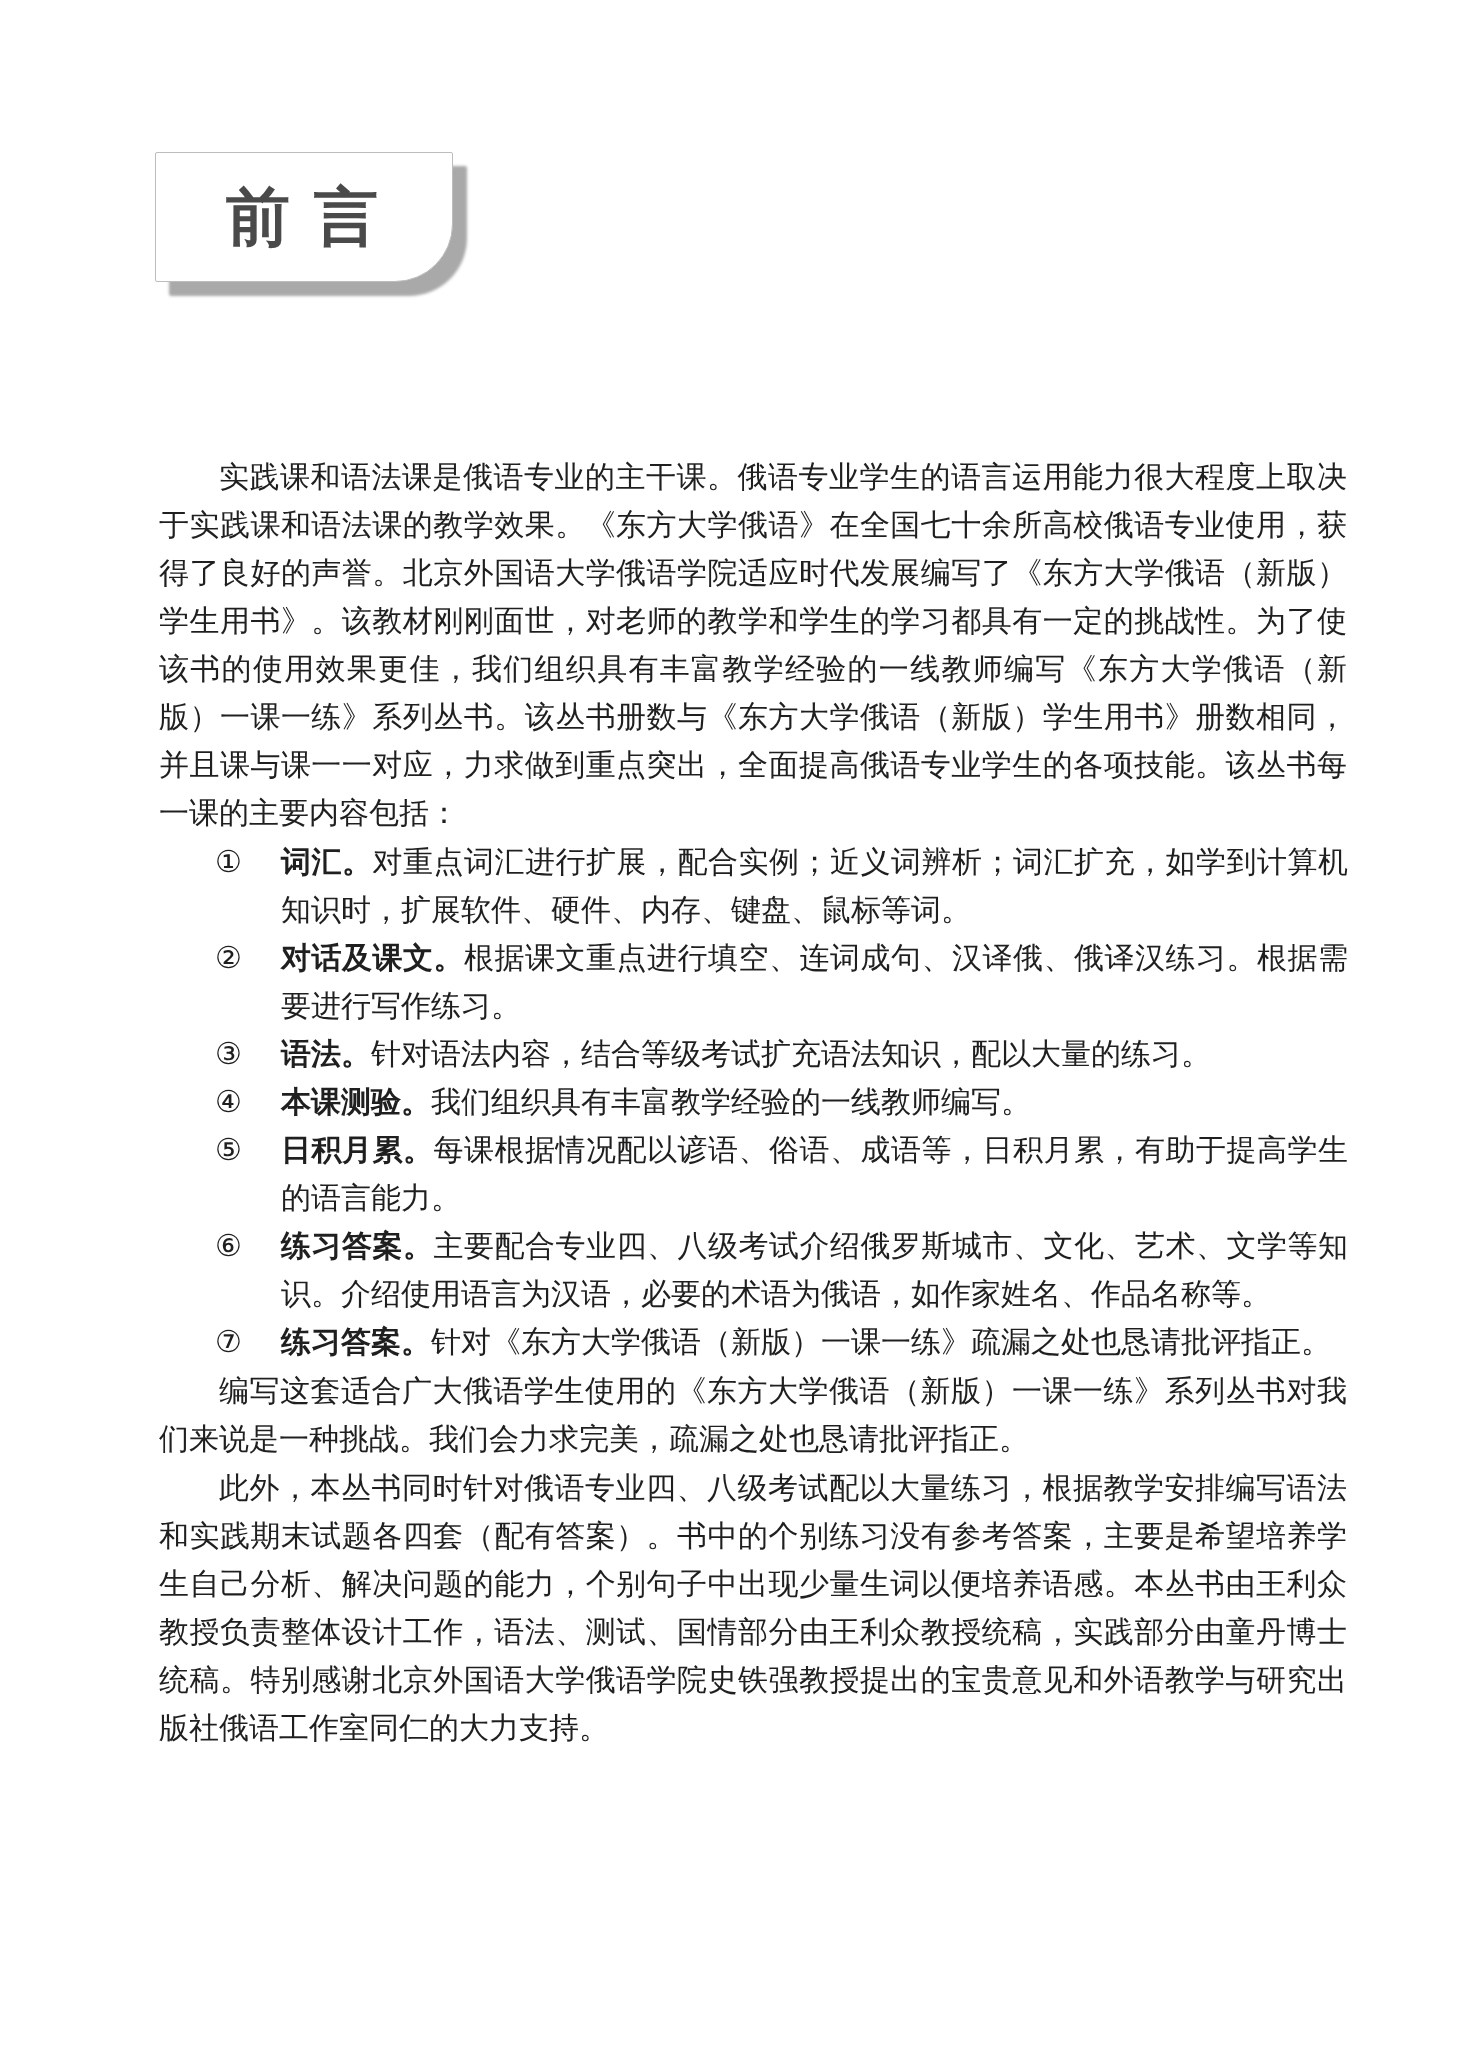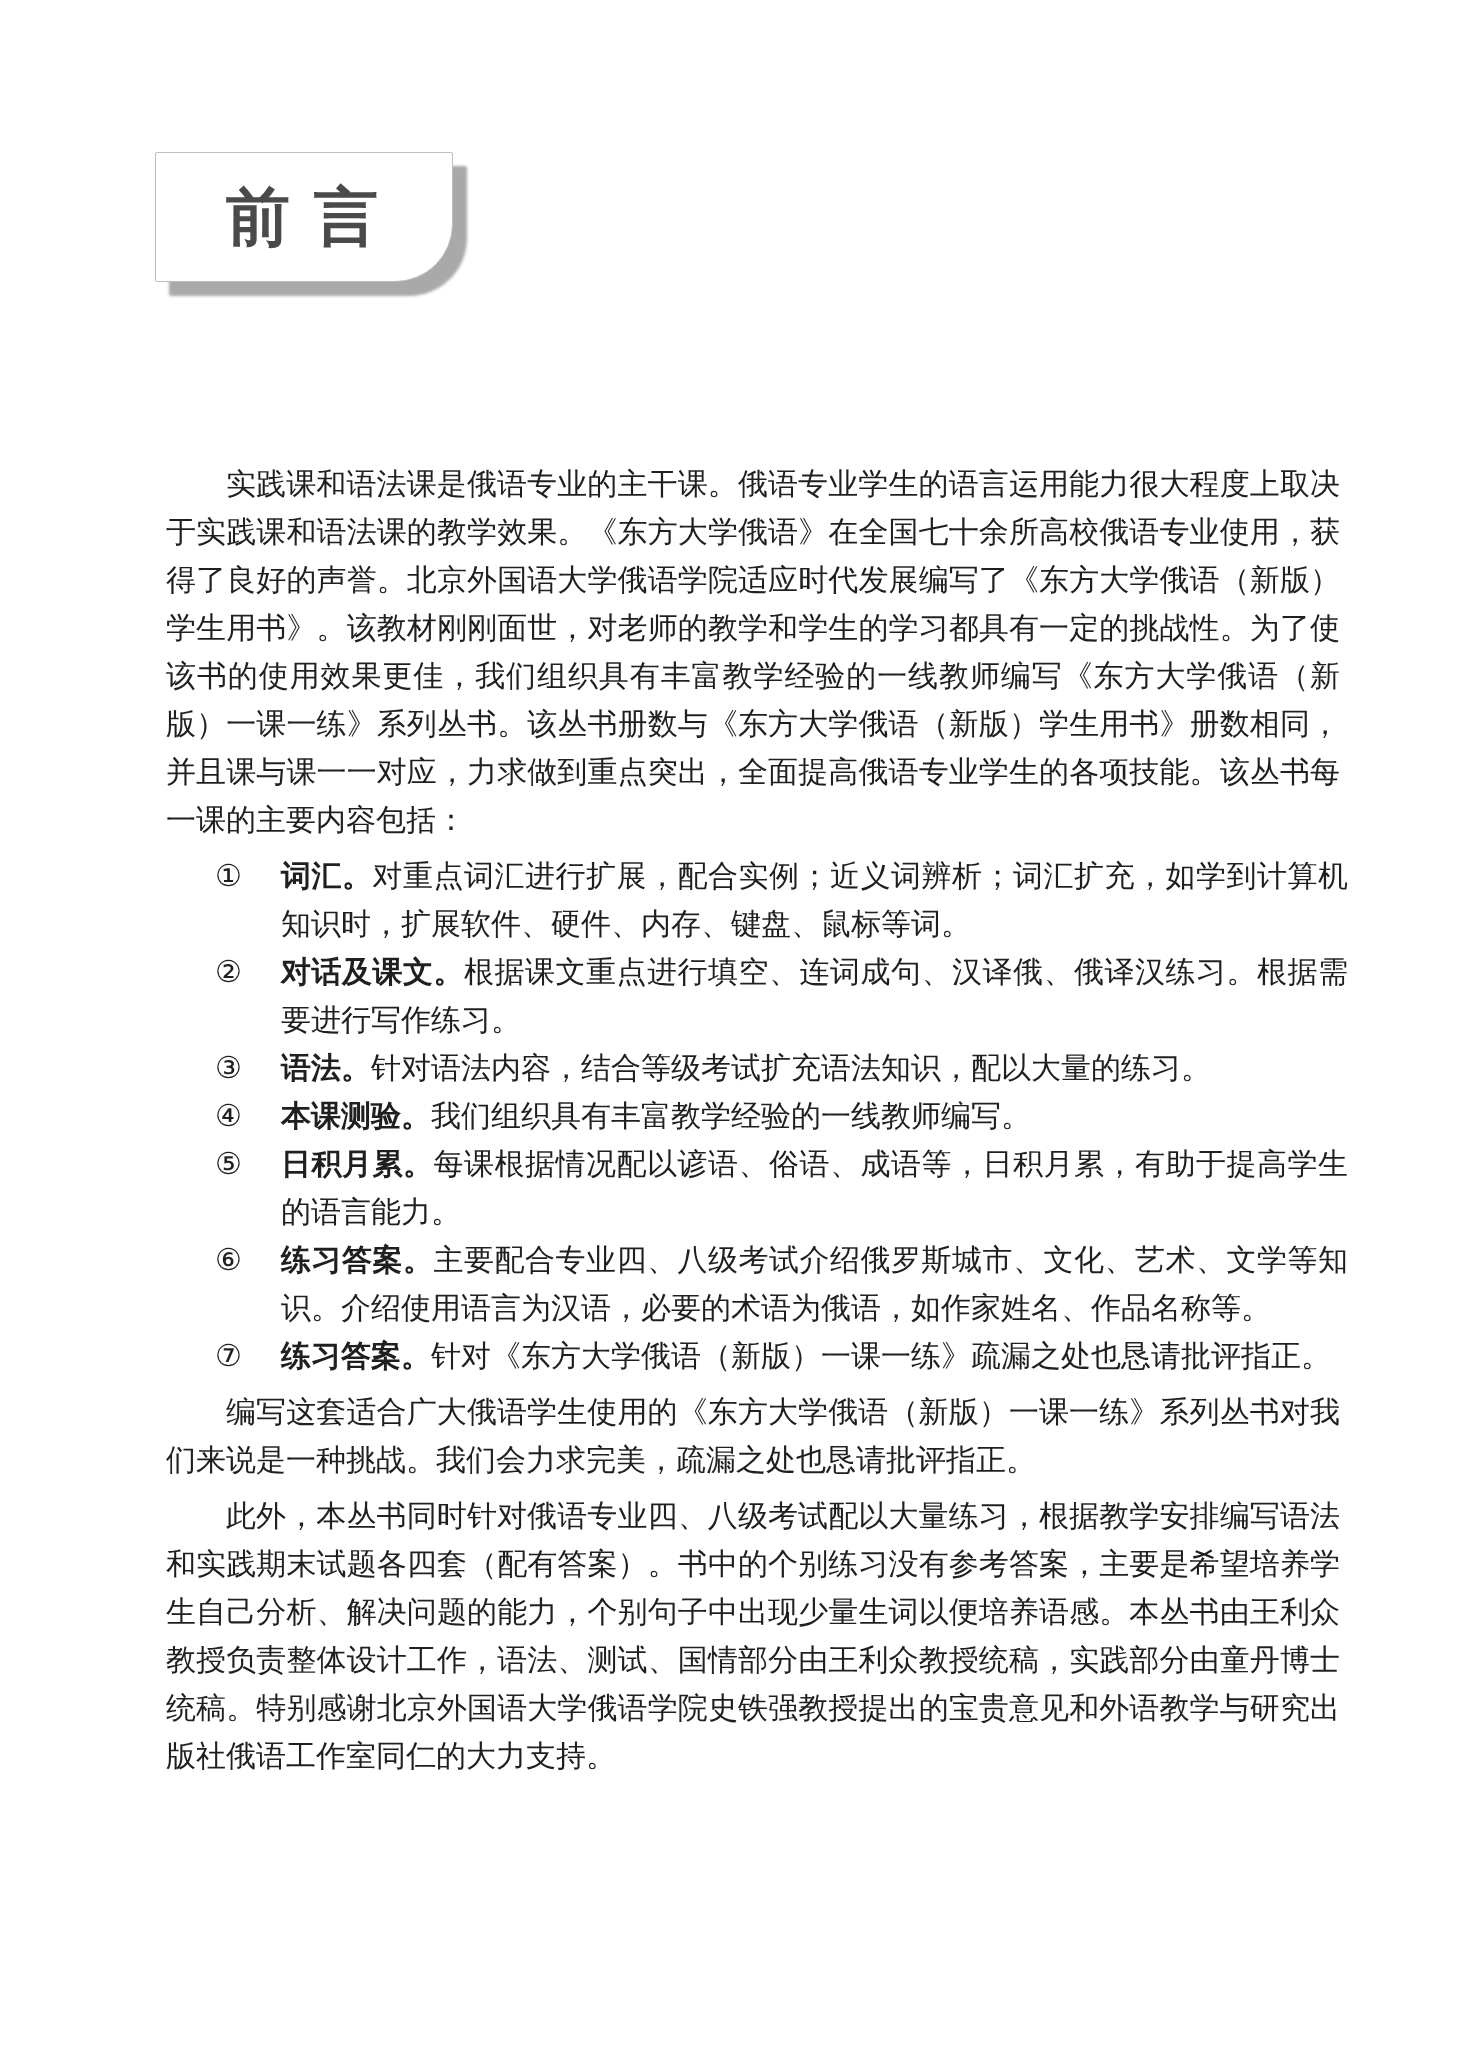--- a/index.html
+++ b/index.html
@@ -40,21 +40,21 @@
   .body-text {
     position: absolute;
     left: 158px;
     top: 452px;
     width: 1190px;
     font-size: 30px;
     line-height: 48px;
     text-align: justify;
     color: #1f1f1f;
   }
-  .para { margin: 8px; }
+  .para { margin: 1px; }
   .indent { text-indent: 60px; }
   .content-list { margin: 0; padding: 0; }
   .list-item {
     position: relative;
     padding-left: 123px;
     margin: 0;
     text-align: justify;
   }
   .num {
     position: absolute;

